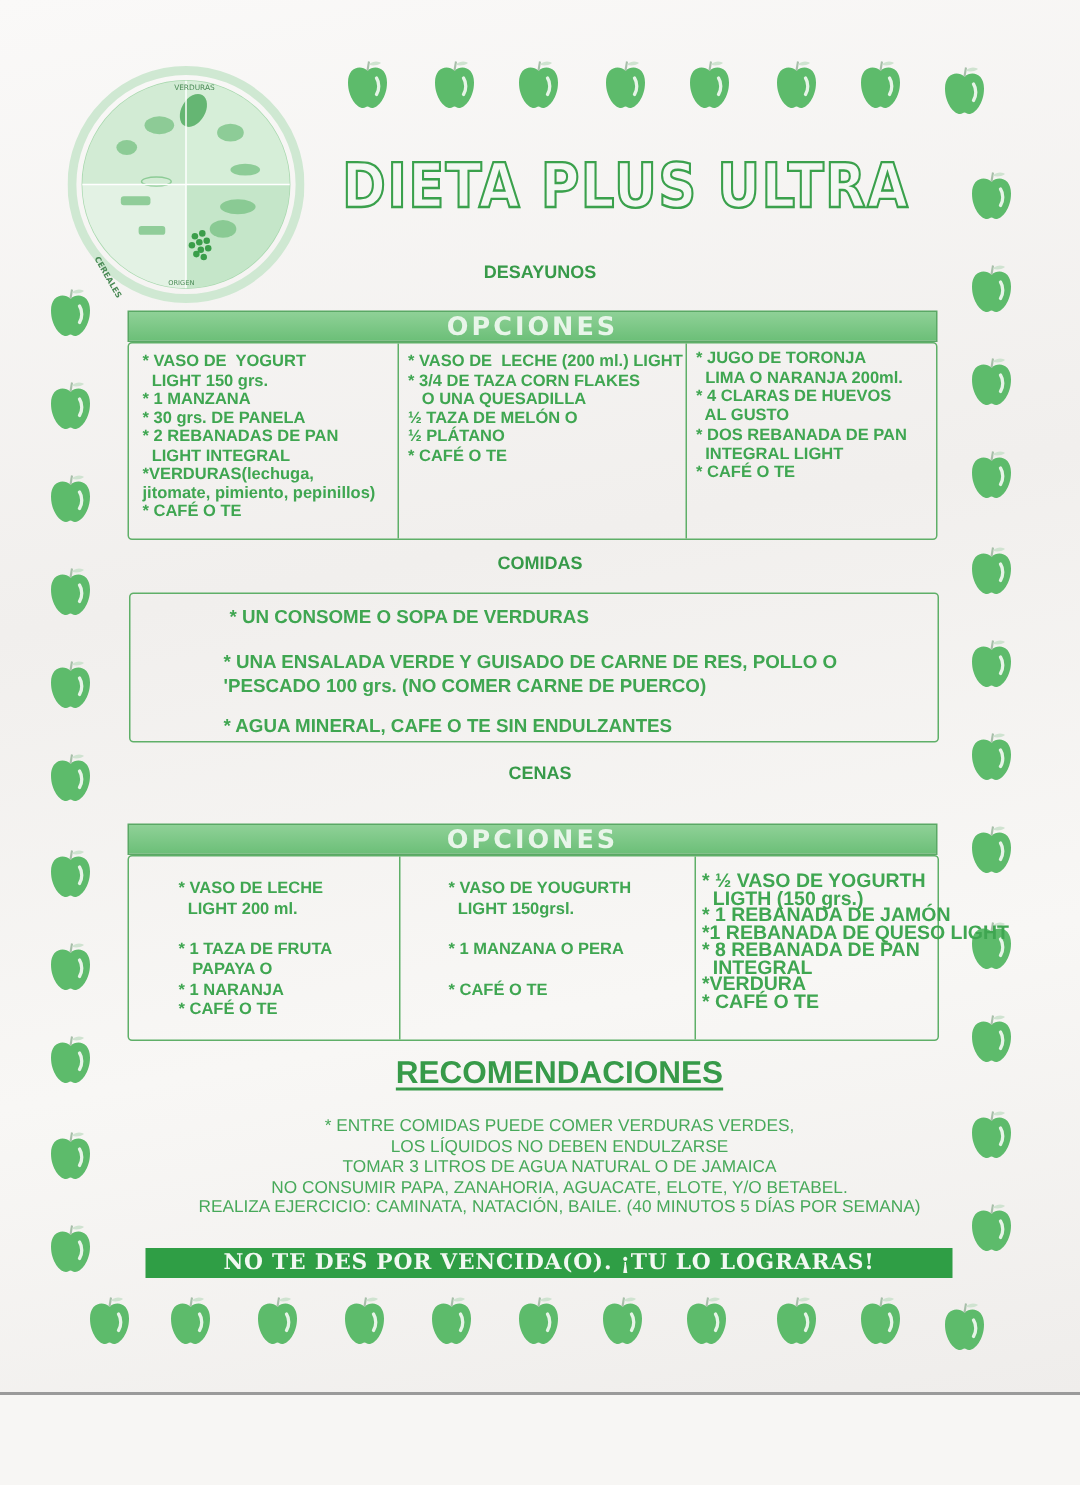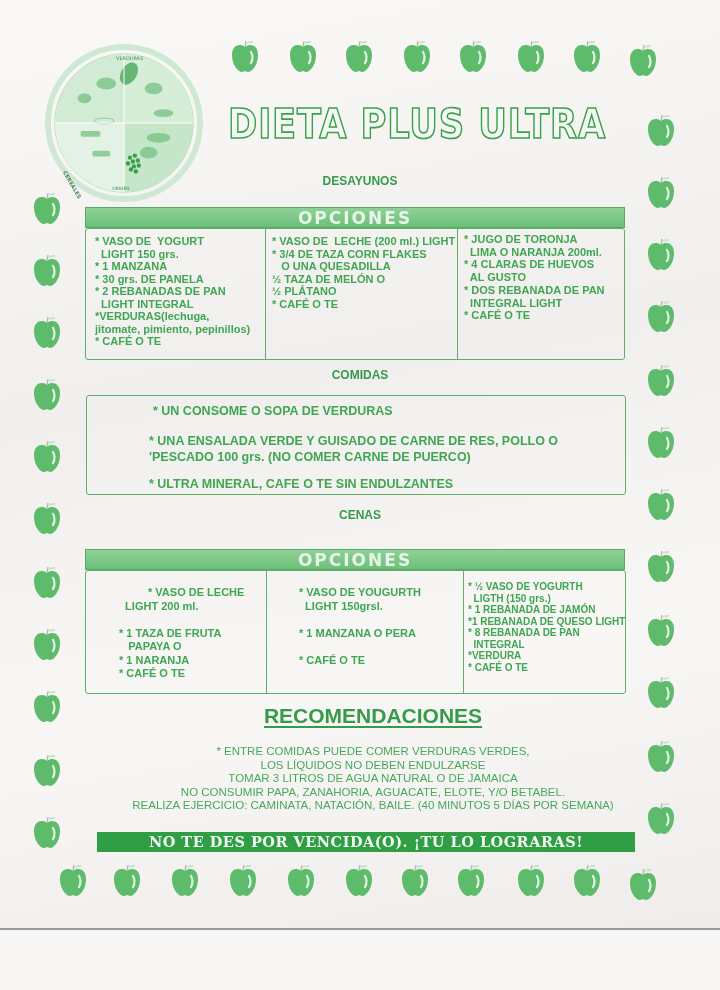--- a/index.html
+++ b/index.html
@@ -498,44 +498,44 @@
       <div class="line" style="white-space: pre;">  INTEGRAL LIGHT</div>
       <div class="line" style="white-space: pre;">* CAFÉ O TE</div>
     </div>
 </div>
 
 <div class="section-heading" style="left:240px; top:368px; width:240px;">COMIDAS</div>
 <div class="box" style="left:86px; top:395px; width:540px; height:100px;">
   <div class="comidas-item" style="left:66px; top:8px;">* UN CONSOME O SOPA DE VERDURAS</div>
   <div class="comidas-item" style="left:62px; top:38px;">* UNA ENSALADA VERDE Y GUISADO DE CARNE DE RES, POLLO O</div>
   <div class="comidas-item" style="left:62px; top:54px;"> 'PESCADO 100 grs. (NO COMER CARNE DE PUERCO)</div>
-  <div class="comidas-item" style="left:62px; top:81px;">* ULTRA MINERAL, CAFE O TE SIN ENDULZANTES</div>
+  <div class="comidas-item" style="left:62px; top:81px;">* AGUA MINERAL, CAFE O TE SIN ENDULZANTES</div>
 </div>
 
 <div class="section-heading" style="left:240px; top:508px; width:240px;">CENAS</div>
 <div class="options-bar" style="left:85px; top:549px; width:540px;">OPCIONES</div>
 <div class="box" style="left:85px; top:570px; width:541px; height:124px;">
   <div class="col" style="left:0; width:181px; padding:15px 0 0 33px; line-height:13.5px;" id="c-col-0">
-      <div class="line" style="white-space: pre; margin-left: 29px;">* VASO DE LECHE</div>
+      <div class="line" style="white-space: pre;">* VASO DE LECHE</div>
       <div class="line" style="white-space: pre;">  LIGHT 200 ml.</div>
       <div class="line" style="white-space: pre;">&nbsp;</div>
       <div class="line" style="white-space: pre;">* 1 TAZA DE FRUTA</div>
       <div class="line" style="white-space: pre;">   PAPAYA O</div>
       <div class="line" style="white-space: pre;">* 1 NARANJA</div>
       <div class="line" style="white-space: pre;">* CAFÉ O TE</div>
     </div>
   <div class="col" style="left:181px; width:197px; padding:15px 0 0 32px; line-height:13.5px;" id="c-col-1">
       <div class="line" style="white-space: pre;">* VASO DE YOUGURTH</div>
       <div class="line" style="white-space: pre;">  LIGHT 150grsl.</div>
       <div class="line" style="white-space: pre;">&nbsp;</div>
       <div class="line" style="white-space: pre;">* 1 MANZANA O PERA</div>
       <div class="line" style="white-space: pre;">&nbsp;</div>
       <div class="line" style="white-space: pre;">* CAFÉ O TE</div>
     </div>
-  <div class="col" style="left:378px; width:162px; padding:10px 0 0 4px; font-size:10px; line-height:11.5px;" id="c-col-2">
+  <div class="col" style="left:378px; width:162px; padding:10px 0 0 4px; font-size:13px; line-height:11.5px;" id="c-col-2">
       <div class="line" style="white-space: pre;">* ½ VASO DE YOGURTH</div>
       <div class="line" style="white-space: pre;">  LIGTH (150 grs.)</div>
       <div class="line" style="white-space: pre;">* 1 REBANADA DE JAMÓN</div>
       <div class="line" style="white-space: pre;">*1 REBANADA DE QUESO LIGHT</div>
       <div class="line" style="white-space: pre;">* 8 REBANADA DE PAN</div>
       <div class="line" style="white-space: pre;">  INTEGRAL</div>
       <div class="line" style="white-space: pre;">*VERDURA</div>
       <div class="line" style="white-space: pre;">* CAFÉ O TE</div>
     </div>
 </div>

